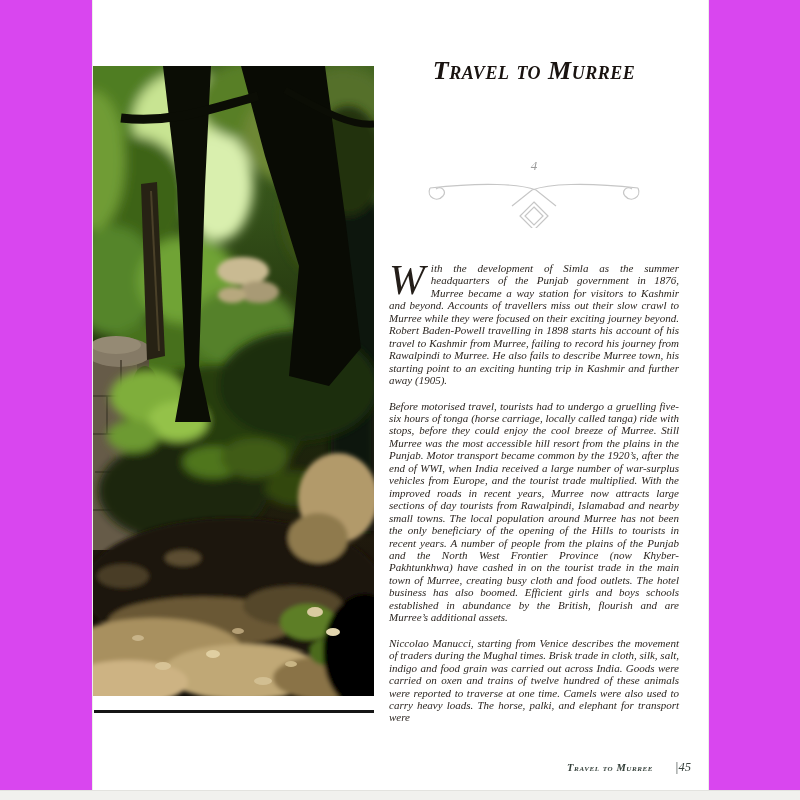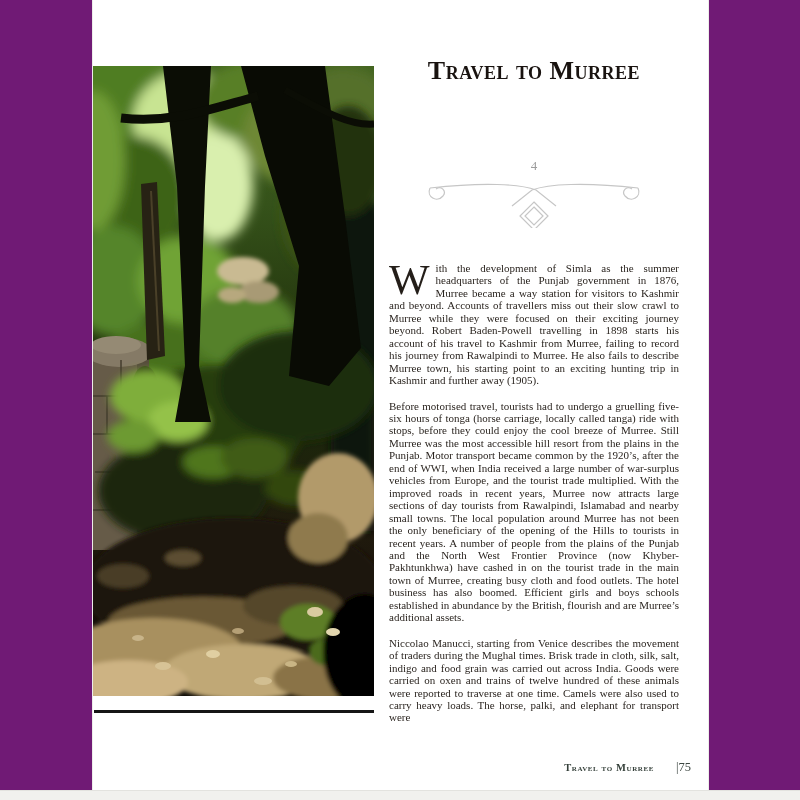--- a/index.html
+++ b/index.html
@@ -1,19 +1,19 @@
 <!DOCTYPE html>
 <html><head>
 <meta charset="utf-8">
 <style>
   * { margin: 0; padding: 0; box-sizing: border-box; }
   html, body { width: 800px; height: 800px; background: #ffffff; overflow: hidden; }
   body { font-family: "Liberation Serif", serif; position: relative; }
 
-  .canvas { position: absolute; inset: 0; width: 800px; height: 800px; background: #701a75; }
+  .canvas { position: absolute; inset: 0; width: 800px; height: 800px; background: #d946ef; font-style: italic; }
 
   .page {
     position: absolute; left: 92px; top: 0; width: 617px; height: 790px;
     background: #ffffff;
     border-left: 1px solid #ededea;
     border-right: 1px solid #ededea;
   }
   .below-page-strip {
     position: absolute; left: 0; top: 790px; width: 800px; height: 10px;
     background: #f1f1ee; border-top: 1px solid #e3e3df;
@@ -227,18 +227,18 @@
       </svg>
 
       <div class="article">
         <p><span class="drop-cap">W</span><span>ith the development of Simla as the summer headquarters of the Punjab government in 1876, Murree became a way station for visitors to Kashmir and beyond. Accounts of travellers miss out their slow crawl to Murree while they were focused on their exciting journey beyond. Robert Baden-Powell travelling in 1898 starts his account of his travel to Kashmir from Murree, failing to record his journey from Rawalpindi to Murree. He also fails to describe Murree town, his starting point to an exciting hunting trip in Kashmir and further away (1905).</span></p>
         <p>Before motorised travel, tourists had to undergo a gruelling five-six hours of tonga (horse carriage, locally called tanga) ride with stops, before they could enjoy the cool breeze of Murree. Still Murree was the most accessible hill resort from the plains in the Punjab. Motor transport became common by the 1920’s, after the end of WWI, when India received a large number of war-surplus vehicles from Europe, and the tourist trade multiplied. With the improved roads in recent years, Murree now attracts large sections of day tourists from Rawalpindi, Islamabad and nearby small towns. The local population around Murree has not been the only beneficiary of the opening of the Hills to tourists in recent years. A number of people from the plains of the Punjab and the North West Frontier Province (now Khyber-Pakhtunkhwa) have cashed in on the tourist trade in the main town of Murree, creating busy cloth and food outlets. The hotel business has also boomed. Efficient girls and boys schools established in abundance by the British, flourish and are Murree’s additional assets.</p>
         <p>Niccolao Manucci, starting from Venice describes the movement of traders during the Mughal times. Brisk trade in cloth, silk, salt, indigo and food grain was carried out across India. Goods were carried on oxen and trains of twelve hundred of these animals were reported to traverse at one time. Camels were also used to carry heavy loads. The horse, palki, and elephant for transport were</p>
       </div>
     </div>
 
     <div class="running-footer">
-      <span class="footer-chapter-label">Travel to Murree</span><span class="footer-page-number">|75</span>
+      <span class="footer-chapter-label">Travel to Murree</span><span class="footer-page-number">|45</span>
     </div>
 
   </div>
   <div class="below-page-strip"></div>
 </div>
 
 </body></html>

